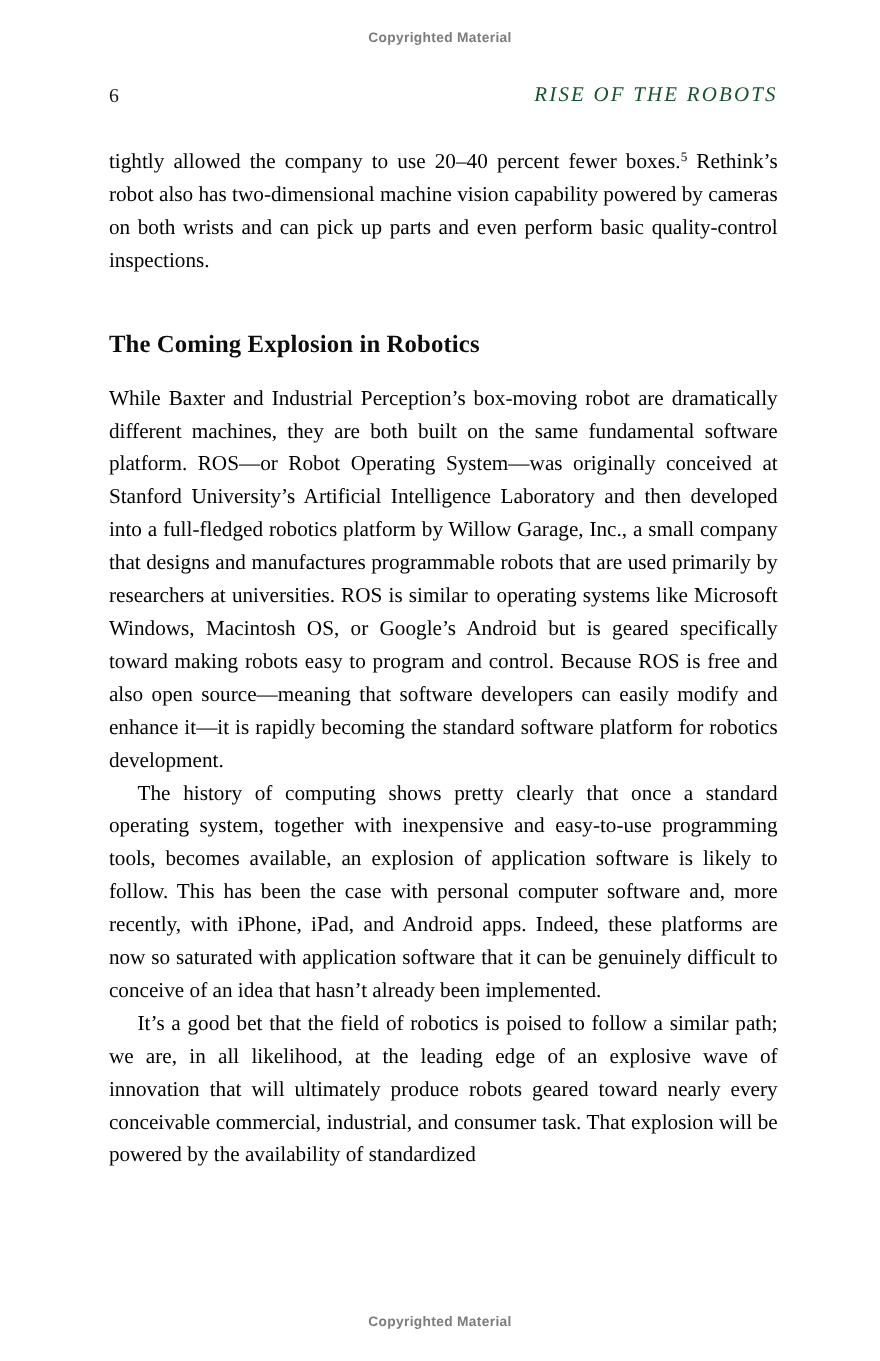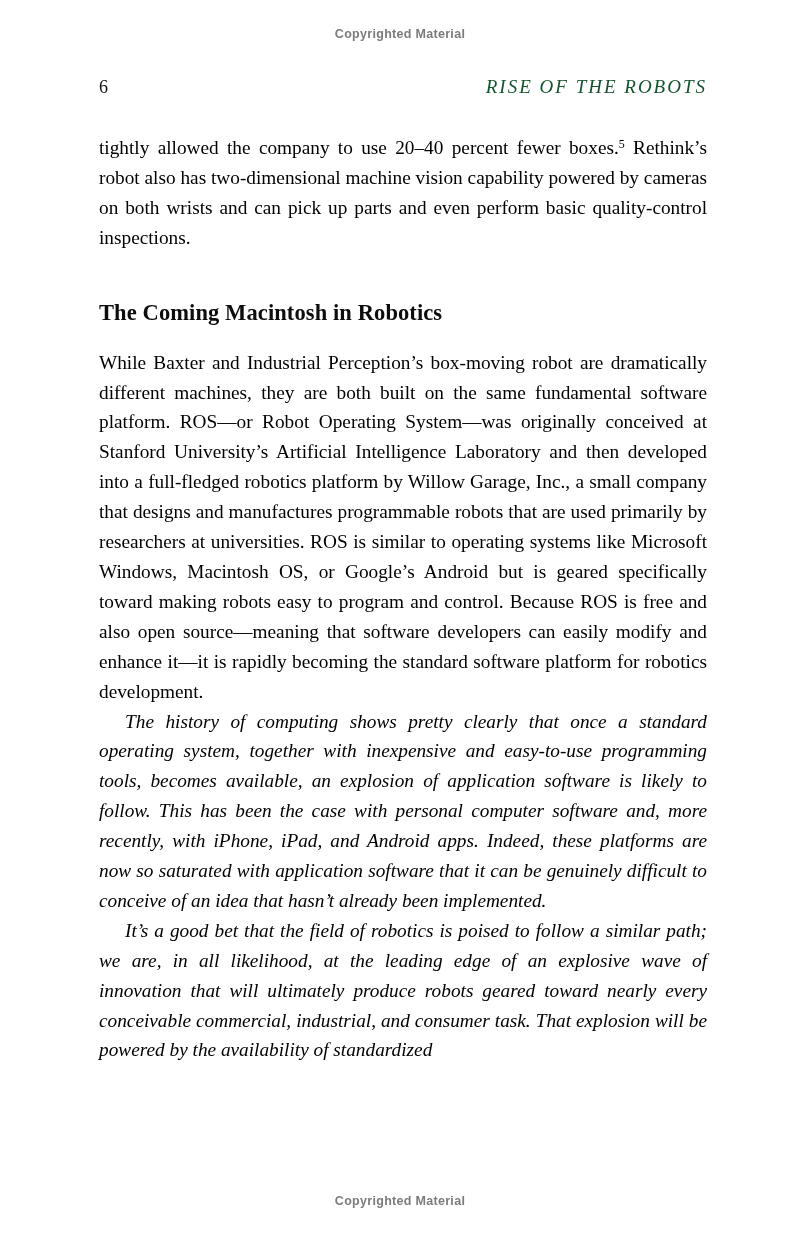--- a/index.html
+++ b/index.html
@@ -80,21 +80,21 @@
 
   p.body {
     margin: 0;
     font-size: 19.3px;
     line-height: 29.9px;
     text-align: justify;
     text-justify: inter-word;
     hyphens: none;
     color: #000000;
   }
-  p.body.indent { text-indent: 1.35em; font-style: italic; }
+  p.body.indent { text-indent: 1.35em; }
 
   sup.note {
     font-size: 0.62em;
     vertical-align: 0.52em;
     line-height: 0;
   }
 
   h2.section-heading {
     margin: 0;
     font-size: 22.5px;
@@ -118,21 +118,21 @@
     <span class="folio">6</span>
     <span class="running-title">RISE OF THE ROBOTS</span>
   </div>
 
   <div class="textblock">
 
     <p class="body"><span>tightly allowed the company to use 20–40 percent fewer boxes.</span><sup class="note">5</sup><span> Rethink’s robot also has two-dimensional machine vision capability powered by cameras on both wrists and can pick up parts and even perform basic quality-control inspections.</span></p>
 
     <div class="gap-before-heading"></div>
 
-    <h2 class="section-heading">The Coming Macintosh in Robotics</h2>
+    <h2 class="section-heading">The Coming Explosion in Robotics</h2>
 
     <div class="gap-after-heading"></div>
 
     <p class="body">While Baxter and Industrial Perception’s box-moving robot are dramatically different machines, they are both built on the same fundamental software platform. ROS—or Robot Operating System—was originally conceived at Stanford University’s Artificial Intelligence Laboratory and then developed into a full-fledged robotics platform by Willow Garage, Inc., a small company that designs and manufactures programmable robots that are used primarily by researchers at universities. ROS is similar to operating systems like Microsoft Windows, Macintosh OS, or Google’s Android but is geared specifically toward making robots easy to program and control. Because ROS is free and also open source—meaning that software developers can easily modify and enhance it—it is rapidly becoming the standard software platform for robotics development.</p>
 
     <p class="body indent">The history of computing shows pretty clearly that once a standard operating system, together with inexpensive and easy-to-use programming tools, becomes available, an explosion of application software is likely to follow. This has been the case with personal computer software and, more recently, with iPhone, iPad, and Android apps. Indeed, these platforms are now so saturated with application software that it can be genuinely difficult to conceive of an idea that hasn’t already been implemented.</p>
 
     <p class="body indent">It’s a good bet that the field of robotics is poised to follow a similar path; we are, in all likelihood, at the leading edge of an explosive wave of innovation that will ultimately produce robots geared toward nearly every conceivable commercial, industrial, and consumer task. That explosion will be powered by the availability of standardized</p>
 
   </div>

